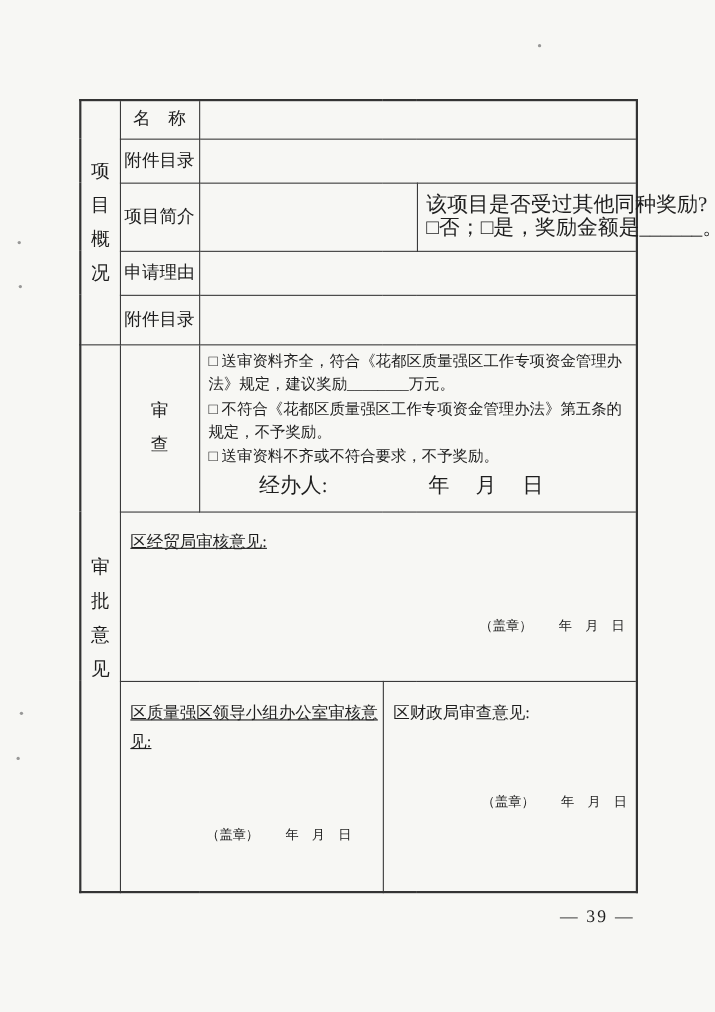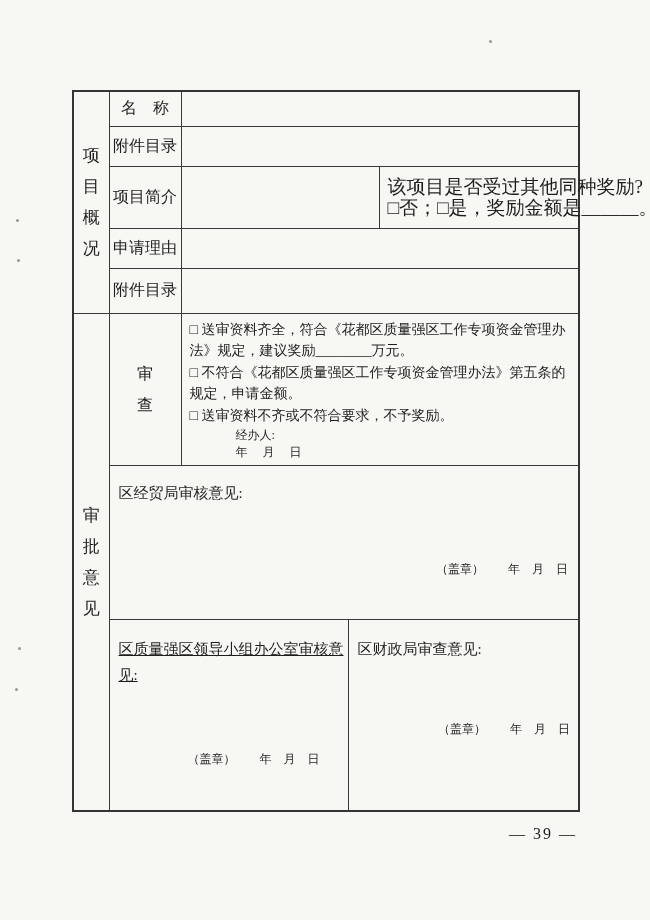--- a/index.html
+++ b/index.html
@@ -43,26 +43,26 @@
   .sidenote { padding:4px 6px 4px 8px; font-size:19px; line-height:21px; white-space:nowrap; }
 
   
   .review-inner {
     height:148px; display:flex; flex-direction:column;
     padding:5px 6px 8px 8px; font-size:14px;
   }
   .review-inner p { line-height:21px; margin:0 0 1px 0; }
   .handler-line {
     margin-top:auto; display:flex; justify-content:space-between;
-    padding-left:46px; padding-right:78px; font-size:12px;flex-direction:column;
+    padding-left:46px; padding-right:78px; font-size:19px;
   }
 
   
   .opinion-inner { position:relative; font-size:15px; line-height:26px; }
-  .op-r7 { height:150px; padding:14px 8px 0 9px; }
+  .op-r7 { height:150px; padding:14px 8px 0 9px;text-decoration:underline; }
   .op-r8l { height:188px; padding:16px 4px 0 9px;text-decoration:underline; }
   .op-r8r { height:188px; padding:16px 6px 0 9px; }
   .seal-line { position:absolute; white-space:nowrap; font-size:12px; }
   .seal-r7  { bottom:34px; right:10px; }
   .seal-r8l { bottom:36px; left:78px; }
   .seal-r8r { bottom:66px; right:8px; }
 
   .page-number {
     position:absolute; top:825px; right:73px;
     font-size:16px; letter-spacing:2px; white-space:nowrap;
@@ -149,21 +149,21 @@
         </td>
         <td class="section-td">
           <div class="vtitle" style="font-size:16px">
             <span>审</span>
             <span>查</span>
           </div>
         </td>
         <td colspan="3">
           <div class="review-inner">
             <p>□ 送审资料齐全，符合《花都区质量强区工作专项资金管理办法》规定，建议奖励________万元。</p>
-            <p>□ 不符合《花都区质量强区工作专项资金管理办法》第五条的规定，申请金额。</p>
+            <p>□ 不符合《花都区质量强区工作专项资金管理办法》第五条的规定，不予奖励。</p>
             <p>□ 送审资料不齐或不符合要求，不予奖励。</p>
             <div class="handler-line">
               <span>经办人:</span>
               <span>年　 月　 日</span>
             </div>
           </div>
         </td>
       </tr>
 
       <tr style="height:154px">

